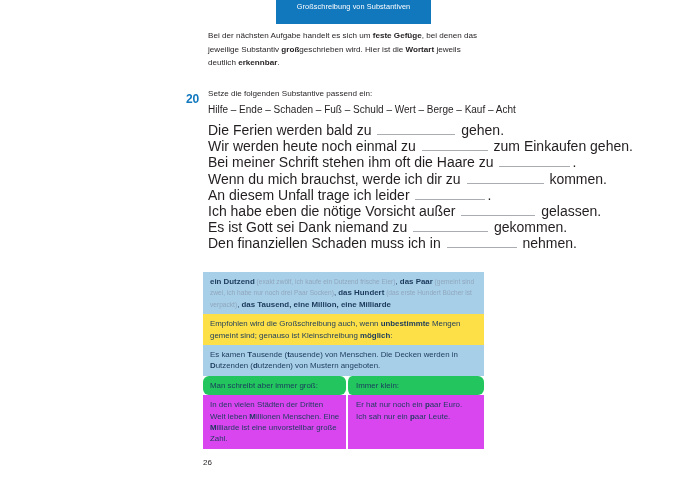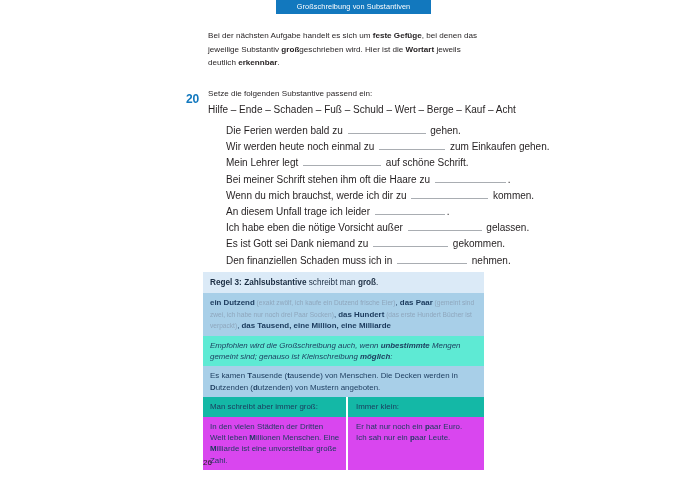--- a/index.html
+++ b/index.html
@@ -15,21 +15,21 @@
     overflow: hidden;
     position: relative;
   }
 
   
   .header-banner {
     position: absolute;
     left: 276px;
     top: 0px;
     width: 155px;
-    height: 14px;
+    height: 24px;
     background: #1278be;
     color: #ffffff;
     font-size: 7.3px;
     line-height: 13px;
     text-align: center;
     letter-spacing: 0.1px;
     white-space: nowrap;
   }
 
   
@@ -80,26 +80,25 @@
     white-space: nowrap;
   }
 
   .sentences {
     position: absolute;
     left: 208px;
     top: 124px;
     width: 290px;
   }
   .sentence {
-    font-size: 10px;
+    font-size: 14px;
     line-height: 12px;
     height: 16.2px;
     color: #231f20;
     white-space: nowrap;
-    margin-left: 18px;
   }
   .blank {
     display: inline-block;
     border-bottom: 0.8px solid #a9adb2;
     vertical-align: baseline;
     height: 9px;
     margin: 0 2px;
   }
 
   
@@ -116,21 +115,21 @@
     line-height: 11.4px;
     color: #1b3a5c;
   }
   .rb-title {
     background: #dbeaf7;
     color: #1b2d42;
     font-size: 8.2px;
     padding: 5px 7px 5px 7px;
   }
   .rb-title b { font-weight: bold; }
-  .rb-light { background: #5eead4; font-style: italic; }
+  .rb-light { background: #fde047; }
   .rb-mid   { background: #a8cfe8; }
 
   .rb-mid b, .rb-light b, .rb-pale b, .rb-table-body b { font-weight: bold; }
   .gray {
     color: #8fa7bd;
     font-size: 6.6px;
   }
 
   .rb-cols {
     display: flex;
@@ -147,21 +146,21 @@
   }
   .rb-col-r {
     box-sizing: border-box;
     width: 138px;
     padding: 4px 18px 4px 8px;
     font-size: 7.9px;
     line-height: 11.4px;
     color: #1b3a5c;
     border-left: 2px solid #ffffff;
   }
-  .rb-col-l.head, .rb-col-r.head { background: #14b8a6; }
+  .rb-col-l.head, .rb-col-r.head { background: #22c55e; border-radius: 6px; }
   .rb-col-l.body, .rb-col-r.body { background: #d946ef; }
 
   
   .page-number {
     position: absolute;
     left: 203px;
     top: 458px;
     font-size: 8px;
     color: #231f20;
   }
@@ -177,31 +176,29 @@
 
   <div class="ex-number">20</div>
 
   <div class="ex-instruction">Setze die folgenden Substantive passend ein:</div>
 
   <div class="ex-wordbank">Hilfe – Ende – Schaden – Fuß – Schuld – Wert – Berge – Kauf – Acht</div>
 
   <div class="sentences">
       <div class="sentence"><span>Die Ferien werden bald zu </span><span class="blank" style="width: 78px;"></span><span> gehen.</span></div>
       <div class="sentence"><span>Wir werden heute noch einmal zu </span><span class="blank" style="width: 66px;"></span><span> zum Einkaufen gehen.</span></div>
-      <div class="sentence"><span>Mein Lehrer legt </span><span class="blank" style="width: 78px;"></span><span> auf schöne Schrift.</span></div>
       <div class="sentence"><span>Bei meiner Schrift stehen ihm oft die Haare zu </span><span class="blank" style="width: 71px;"></span><span>.</span></div>
       <div class="sentence"><span>Wenn du mich brauchst, werde ich dir zu </span><span class="blank" style="width: 77px;"></span><span> kommen.</span></div>
       <div class="sentence"><span>An diesem Unfall trage ich leider </span><span class="blank" style="width: 70px;"></span><span>.</span></div>
       <div class="sentence"><span>Ich habe eben die nötige Vorsicht außer </span><span class="blank" style="width: 74px;"></span><span> gelassen.</span></div>
       <div class="sentence"><span>Es ist Gott sei Dank niemand zu </span><span class="blank" style="width: 75px;"></span><span> gekommen.</span></div>
       <div class="sentence"><span>Den finanziellen Schaden muss ich in </span><span class="blank" style="width: 70px;"></span><span> nehmen.</span></div>
     </div>
 
   <div class="rulebox">
-    <div class="rb-row rb-title"><b>Regel 3: Zahlsubstantive</b><span> schreibt man </span><b>groß</b><span>.</span></div>
     <div class="rb-row rb-mid"><b>ein Dutzend</b><span class="gray"> (exakt zwölf, ich kaufe ein Dutzend frische Eier)</span><span>, </span><b>das Paar</b><span class="gray"> (gemeint sind zwei, ich habe nur noch drei Paar Socken)</span><span>, </span><b>das Hundert</b><span class="gray"> (das erste Hundert Bücher ist verpackt)</span><span>, </span><b>das Tausend, eine Million, eine Milliarde</b></div>
     <div class="rb-row rb-light"><span>Empfohlen wird die Großschreibung auch, wenn </span><b>unbestimmte</b><span> Mengen gemeint sind; genauso ist Kleinschreibung </span><b>möglich</b><span>:</span></div>
     <div class="rb-row rb-mid"><span>Es kamen </span><b>T</b><span>ausende (</span><b>t</b><span>ausende) von Menschen. Die Decken werden in </span><b>D</b><span>utzenden (</span><b>d</b><span>utzenden) von Mustern angeboten.</span></div>
     <div class="rb-cols">
       <div class="rb-col-l head">Man schreibt aber immer groß:</div>
       <div class="rb-col-r head">Immer klein:</div>
     </div>
     <div class="rb-cols">
       <div class="rb-col-l body"><span>In den vielen Städten der Dritten Welt leben </span><b>M</b><span>illionen Menschen. Eine </span><b>M</b><span>illiarde ist eine unvorstellbar große Zahl.</span></div>
       <div class="rb-col-r body"><span>Er hat nur noch ein </span><b>p</b><span>aar Euro.</span><br><span>Ich sah nur ein </span><b>p</b><span>aar Leute.</span></div>

